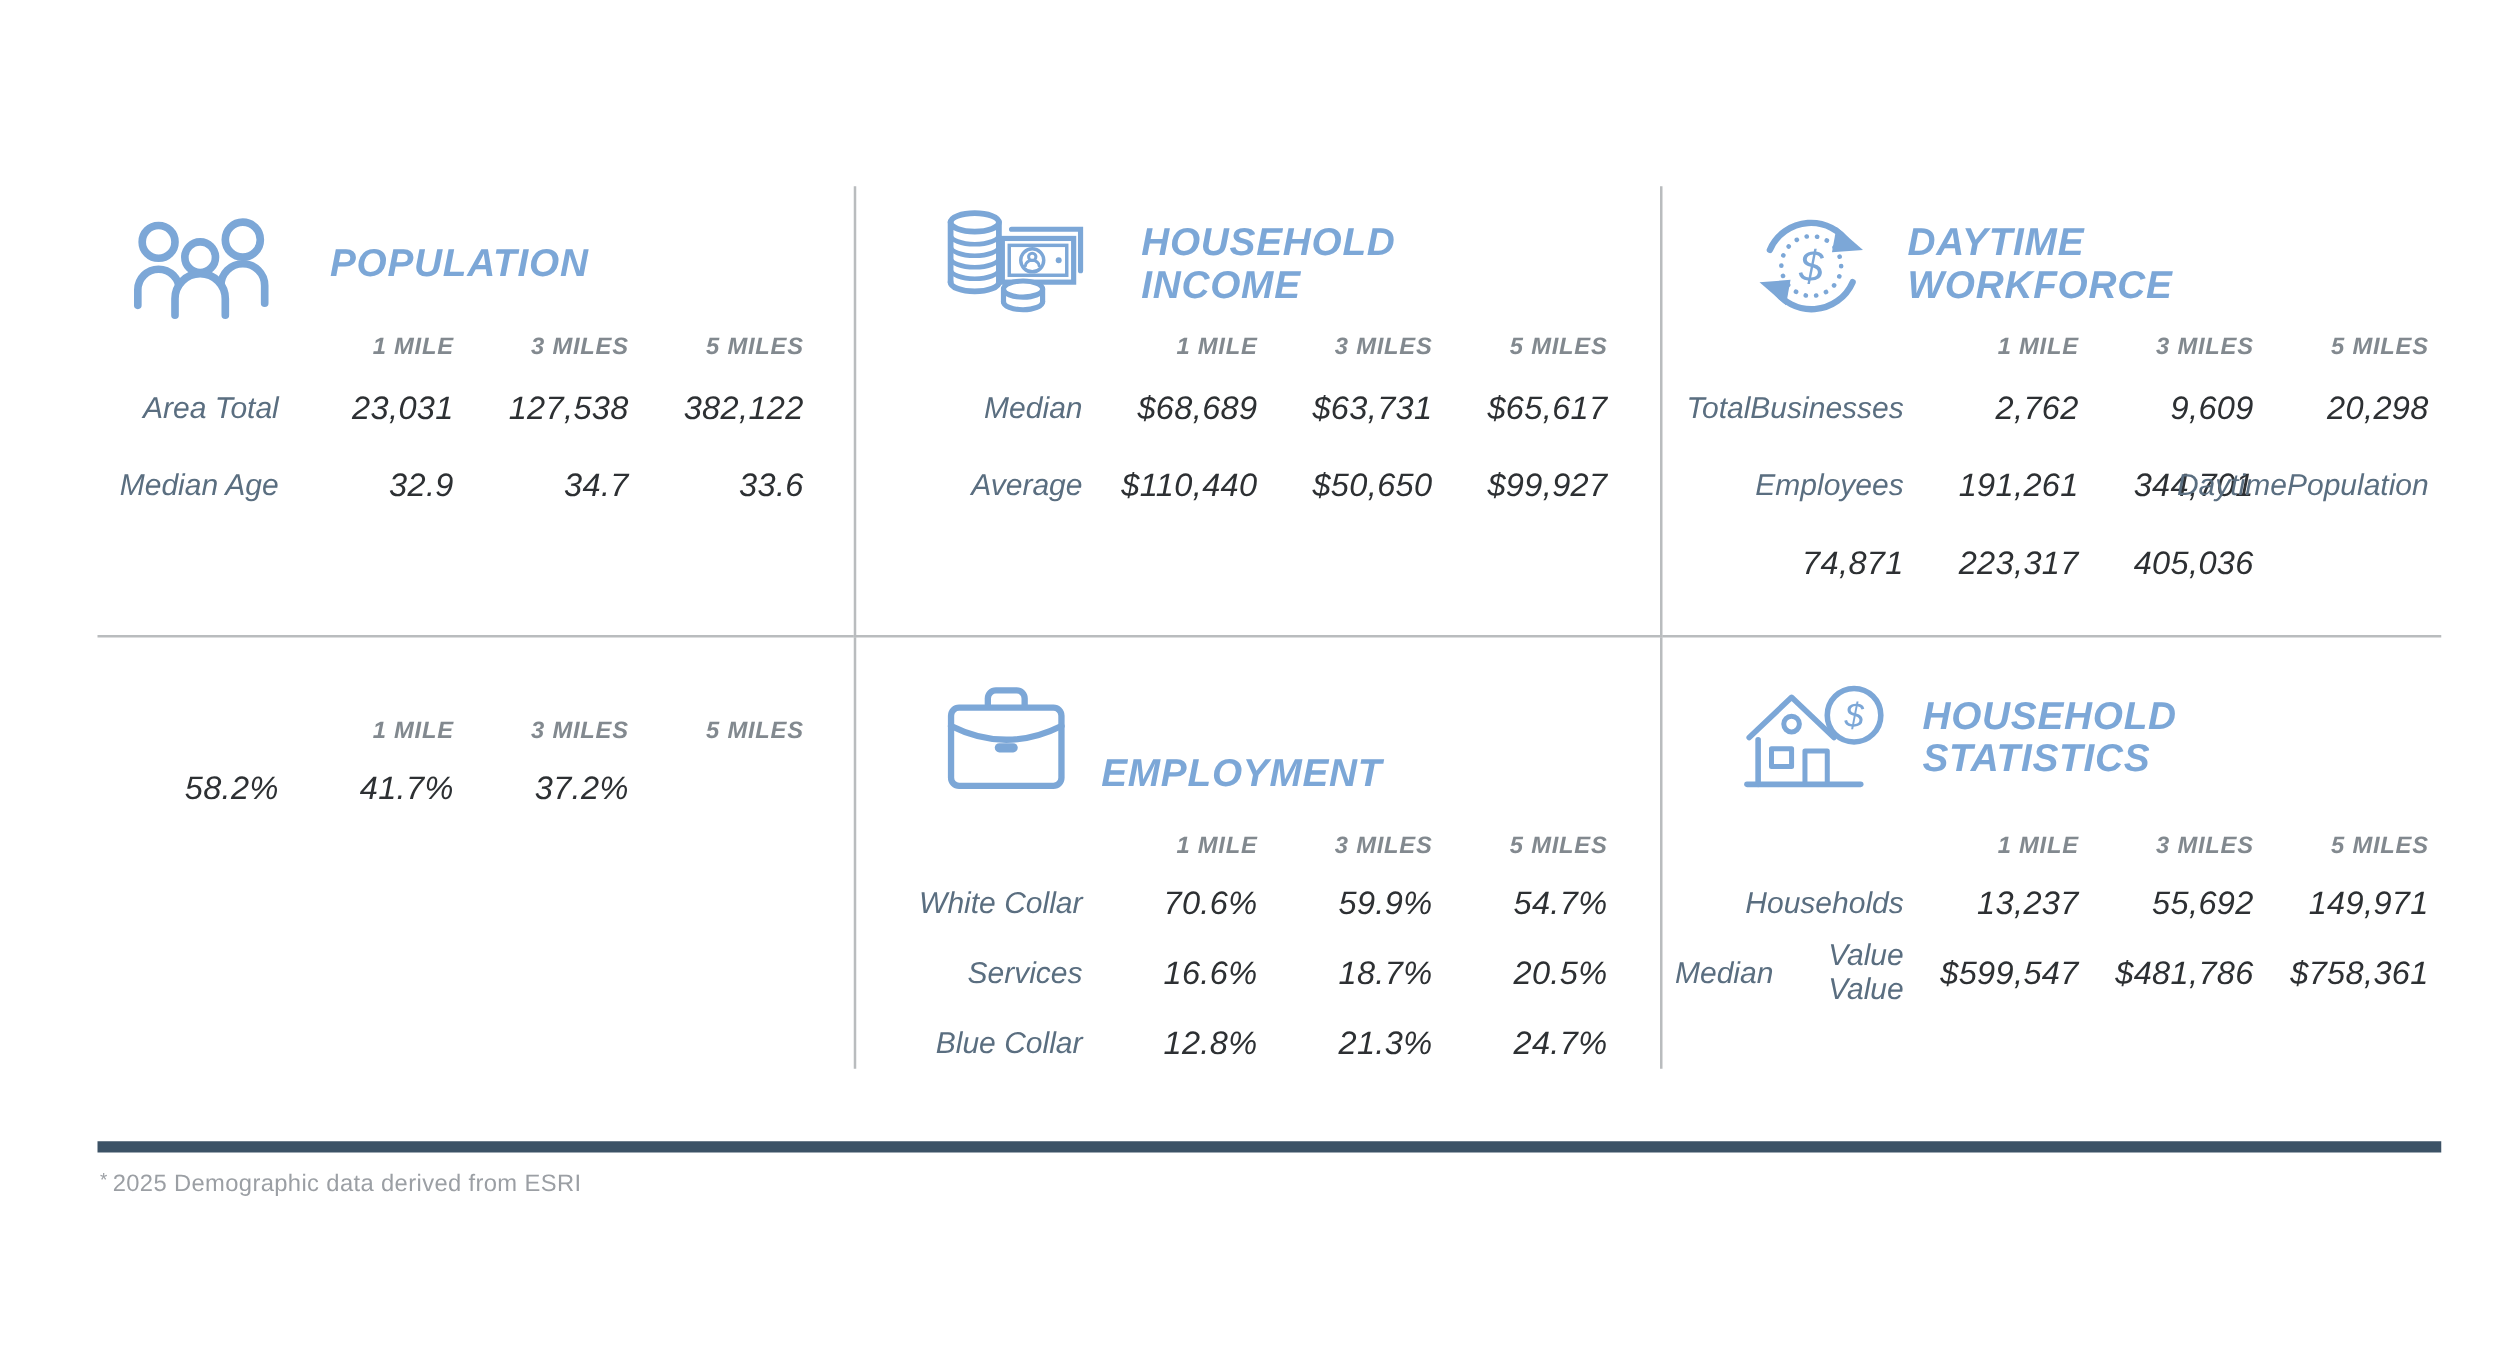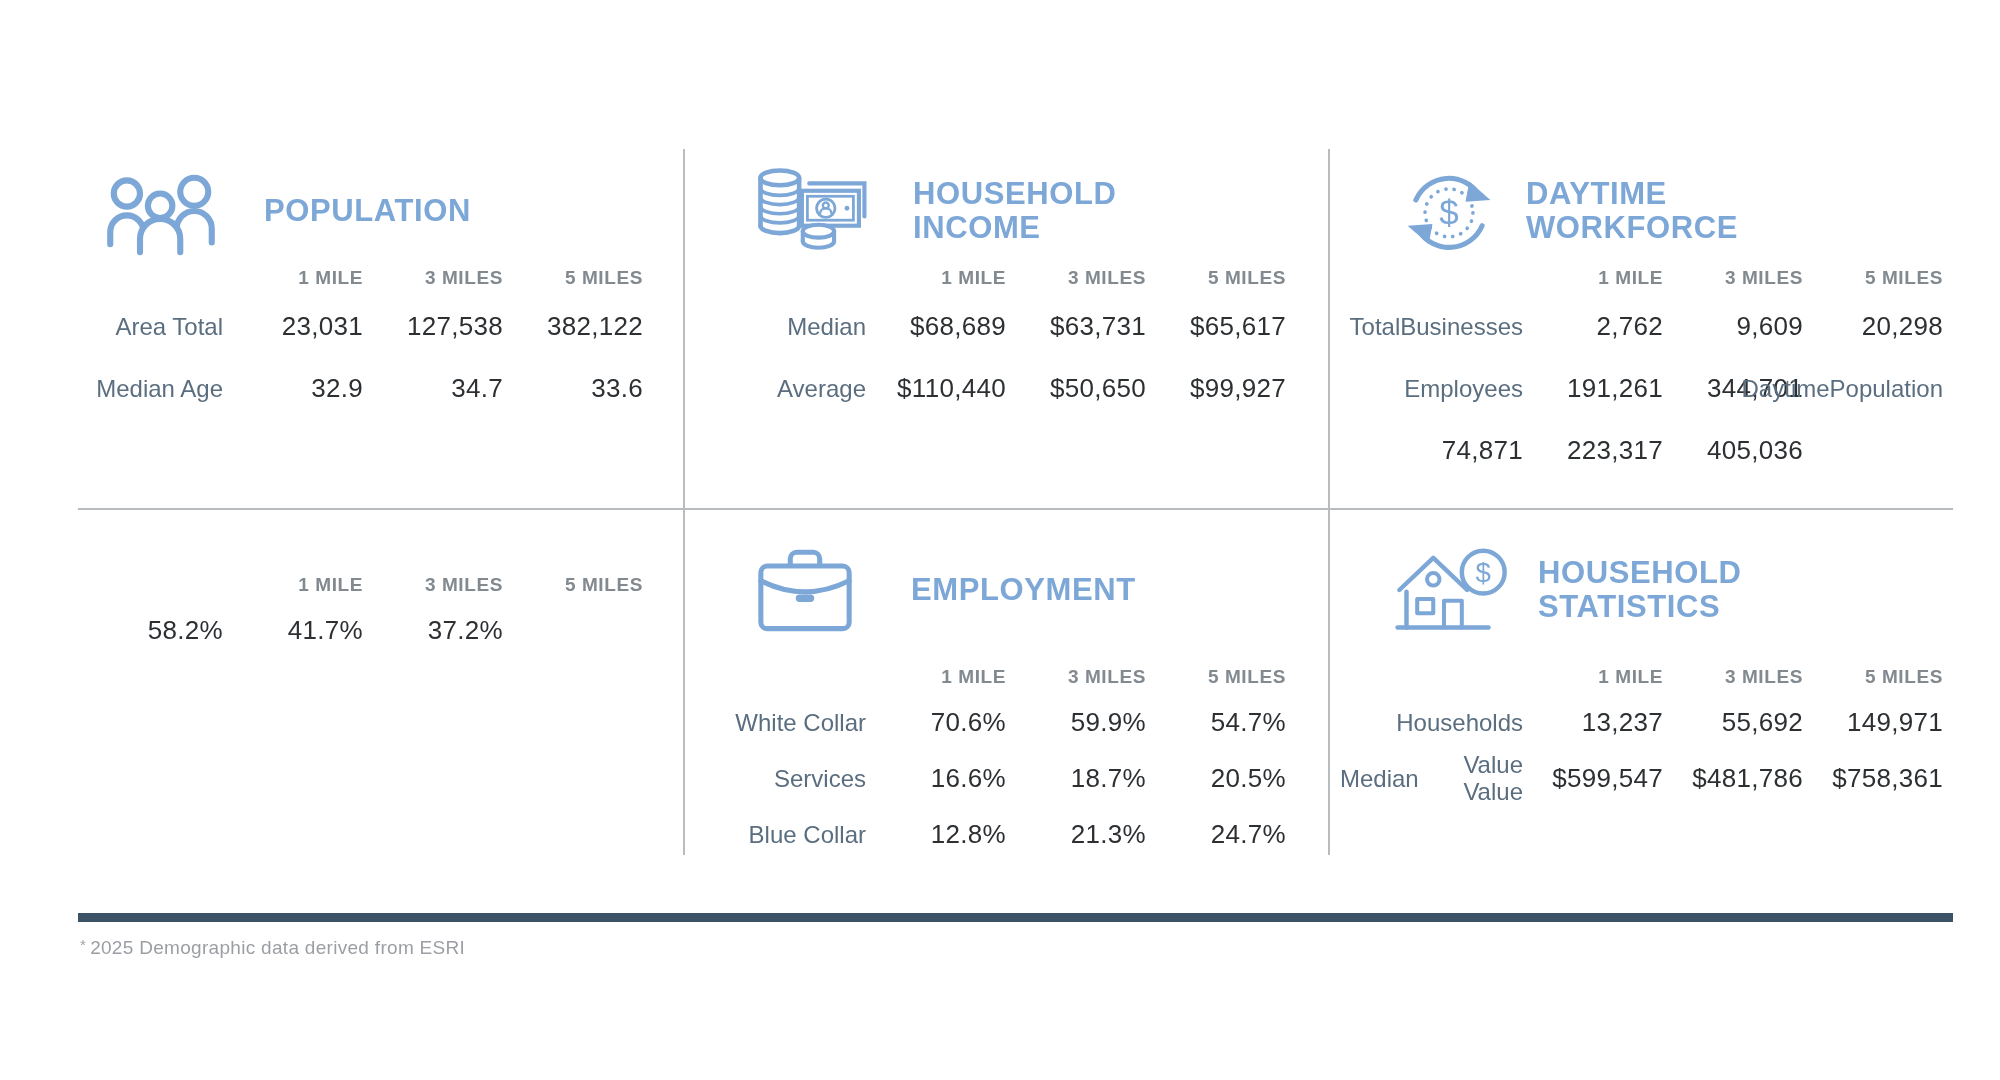--- a/index.html
+++ b/index.html
@@ -8,38 +8,38 @@
     --header-gray:#82898F;
     --value-dark:#2D3033;
     --divider-gray:#B9BCBE;
     --footer-bar:#3C5266;
     --footnote-gray:#9B9FA4;
   }
   *{margin:0;padding:0;box-sizing:border-box}
   html,body{width:2000px;height:1080px;background:#fff;overflow:hidden;
     font-family:"Liberation Sans", sans-serif;}
   .content{position:absolute;left:78px;top:149px;width:1875px;}
-  .grid{display:grid;grid-template-columns:605px 647px 623px;grid-template-rows:361px 345px;}
+  .grid{display:grid;grid-template-columns:605px 647px 623px;grid-template-rows:361px 345px;font-style:italic;}
   .cell{padding-top:16px;}
   .cell.r1{border-bottom:2px solid var(--divider-gray);}
   .cell.c2{border-left:2px solid var(--divider-gray);border-right:2px solid var(--divider-gray);}
   .cell.r2{padding-top:34px;}
 
   .panel-header{display:flex;align-items:center;}
   .panel-title{font-size:31px;font-weight:bold;color:var(--accent-blue);
     letter-spacing:0.6px;line-height:34px;}
   .icon{display:block;color:var(--accent-blue);flex:0 0 auto;}
   .icon svg{display:block;}
 
   
   .p-population .panel-header{margin-left:20px;gap:26px;}
   .p-income     .panel-header{margin-left:52px;gap:26px;}
   .p-workforce  .panel-header{margin-left:68px;gap:26px;}
   .p-education  .panel-header{margin-left:16px;gap:38px;}
-  .p-employment .panel-header{margin-left:64px;gap:50px;}
+  .p-employment .panel-header{margin-left:64px;gap:20px;align-items:flex-end;}
   .p-housestats .panel-header{margin-left:64px;gap:28px;}
 
   .ptable{display:grid;grid-template-columns:1fr 140px 140px 140px;padding-left:10px;}
   .c1 .ptable{padding-right:40px;}
   .c2 .ptable{padding-right:42px;}
   .c3 .ptable{padding-right:10px;}
   .r1 .ptable{margin-top:4px;}
   .r2 .ptable{margin-top:24px;}
   .ptable > div{display:flex;align-items:center;justify-content:flex-end;}
   .thcell{height:34px;font-size:19px;font-weight:bold;letter-spacing:0.6px;

